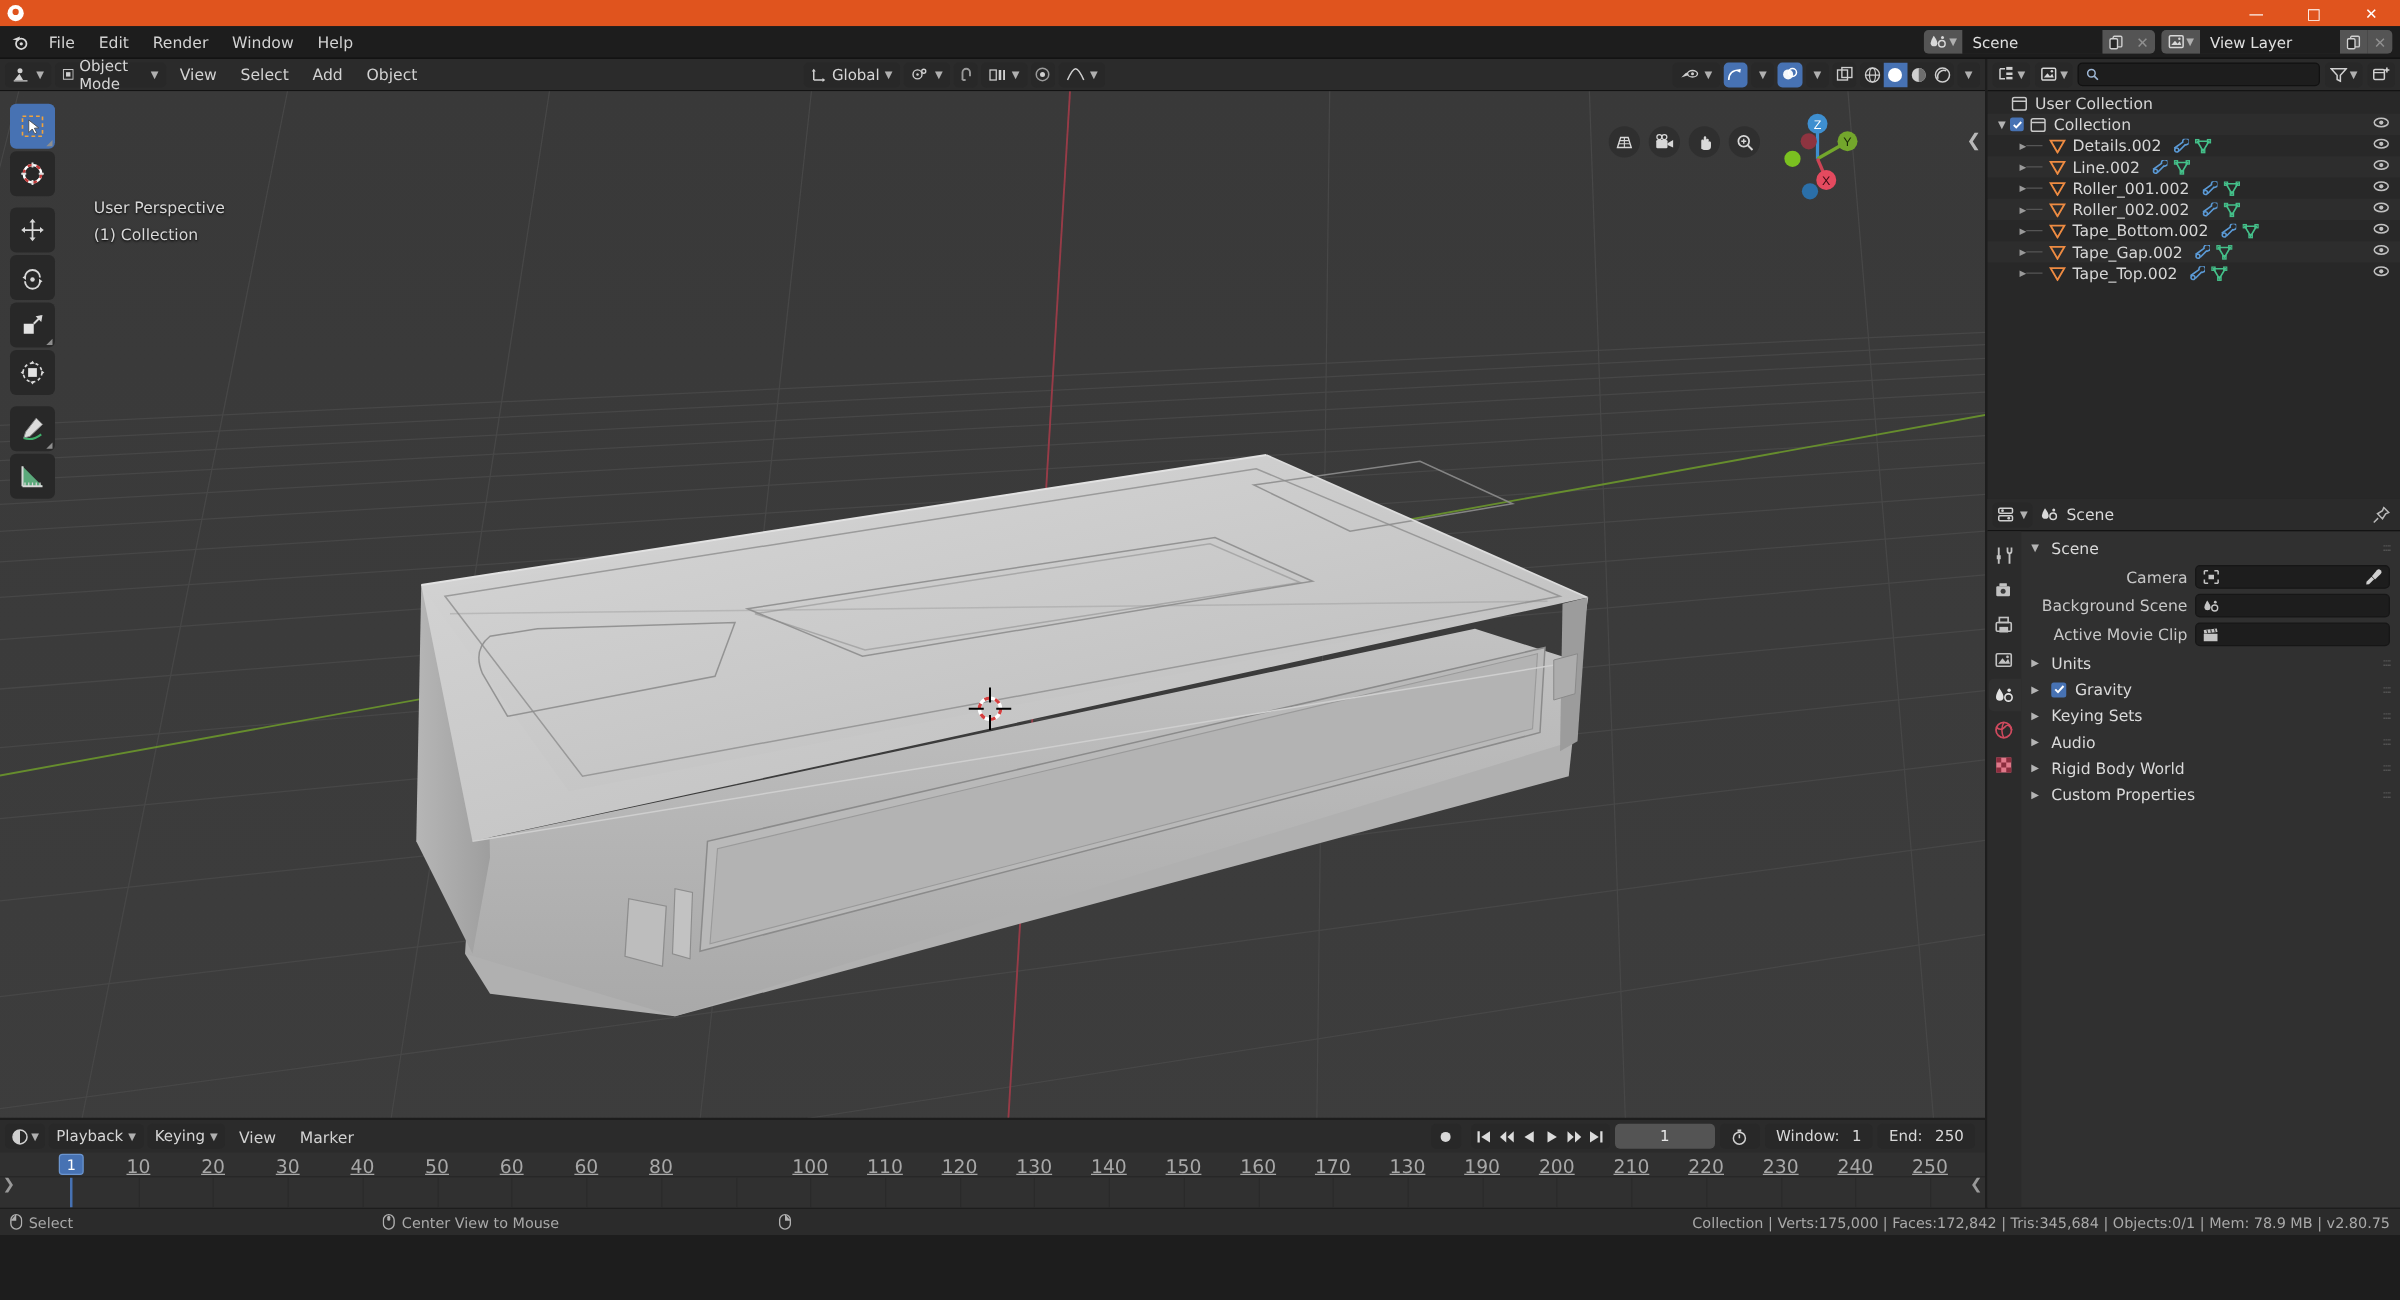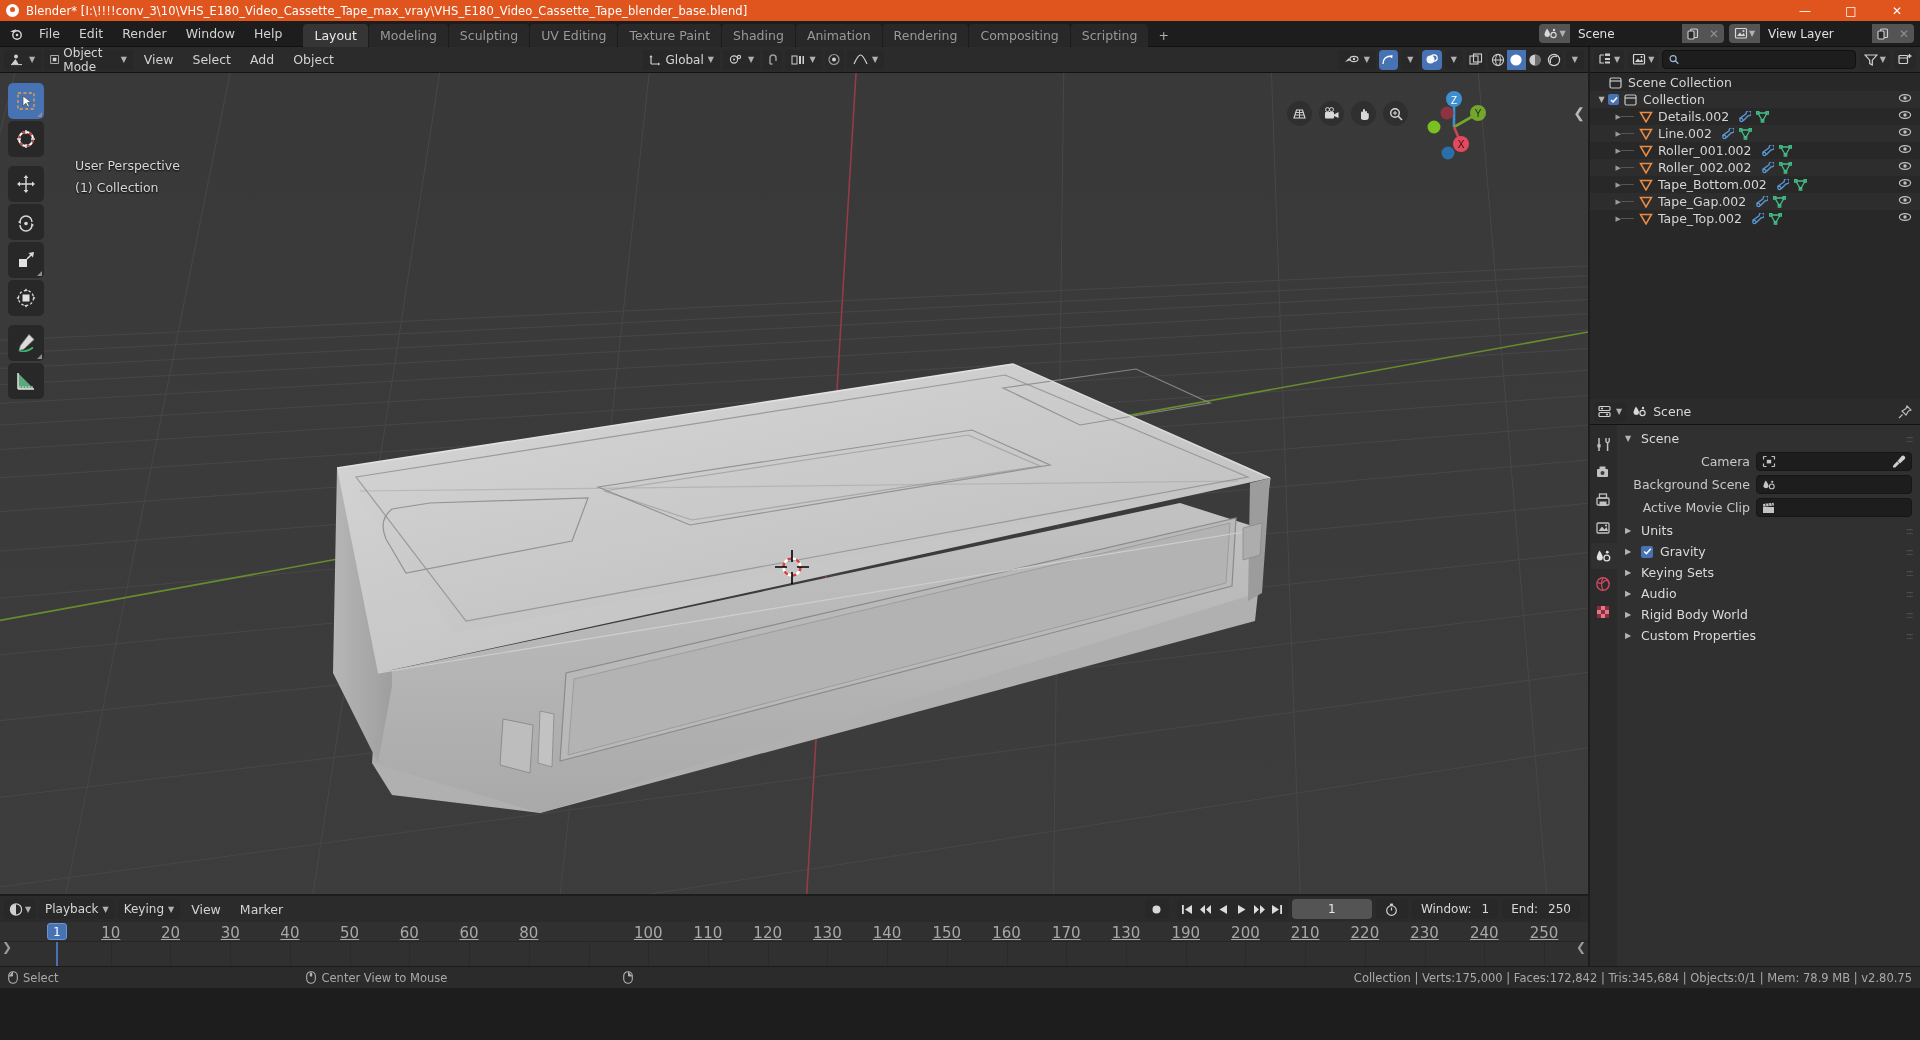--- a/index.html
+++ b/index.html
@@ -122,21 +122,20 @@
   .status{height:22px;background:#2b2b2b;display:flex;align-items:center;padding:0 8px;font-size:11.5px;color:#a9a9a9;gap:6px;border-top:1px solid #1a1a1a;}
   .st-item{display:flex;align-items:center;gap:5px;margin-right:30px;}
   .st-right{margin-left:auto;color:#a9a9a9;font-size:11.5px;}
   svg{display:block;}
 </style>
 </head>
 <body>
 
 <div class="titlebar">
   <div class="tb-logo"></div>
-  <div class="tb-title">Blender* [I:\!!!!conv_3\10\VHS_E180_Video_Cassette_Tape_max_vray\VHS_E180_Video_Cassette_Tape_blender_base.blend]</div>
   <div class="tb-btns">
     <div class="tb-btn">—</div>
     <div class="tb-btn">□</div>
     <div class="tb-btn close">✕</div>
   </div>
 </div>
 
 <div class="topbar">
   <div class="blender-icon">
     <svg width="16" height="16" viewBox="0 0 16 16">
@@ -144,33 +143,20 @@
         <circle cx="9" cy="9" r="1.3" fill="#d8d8d8"></circle>
         <path d="M2 5.5 L8 3.2 L7 6.5 Z" fill="#d8d8d8"></path>
       </svg>
   </div>
   <div class="menu">
     <div class="menu-item">File</div>
     <div class="menu-item">Edit</div>
     <div class="menu-item">Render</div>
     <div class="menu-item">Window</div>
     <div class="menu-item">Help</div>
-  </div>
-  <div class="ws-tabs">
-    <div class="ws-tab active">Layout</div>
-    <div class="ws-tab">Modeling</div>
-    <div class="ws-tab">Sculpting</div>
-    <div class="ws-tab">UV Editing</div>
-    <div class="ws-tab">Texture Paint</div>
-    <div class="ws-tab">Shading</div>
-    <div class="ws-tab">Animation</div>
-    <div class="ws-tab">Rendering</div>
-    <div class="ws-tab">Compositing</div>
-    <div class="ws-tab">Scripting</div>
-    <div class="ws-tab plus">+</div>
   </div>
   <div class="topbar-right">
     <div class="id-block">
       <div class="id-icon">
         <svg width="15" height="13" viewBox="0 0 15 13">
             <path d="M4 1.5 C4 1.5 1.5 5.5 1.5 7.8 A2.8 2.8 0 0 0 7 7.8 C7 5.5 4 1.5 4 1.5Z" fill="#d8d8d8"></path>
             <circle cx="11" cy="3" r="1.2" fill="#d8d8d8"></circle>
             <circle cx="10.5" cy="8" r="2.6" fill="none" stroke="#d8d8d8" stroke-width="1.2"></circle>
           </svg>
         <span class="chev">▼</span>
@@ -762,21 +748,21 @@
 
       <div class="ol-body">
 
         <div class="ol-row">
           <span style="width:14px"></span>
           <span style="display:flex;align-items:center;gap:6px;">
             <svg width="13" height="12" viewBox="0 0 13 12">
                 <rect x="1" y="1" width="11" height="10" rx="1.5" fill="none" stroke="#c8c8c8" stroke-width="1.2"></rect>
                 <path d="M1 4 H12" stroke="#c8c8c8" stroke-width="1.2"></path>
               </svg>
-            <span>Scene Collection</span>
+            <span>User Collection</span>
           </span>
         </div>
 
         <div class="ol-row alt">
           <span class="ol-disc">▼</span>
           <span class="ol-chk">
             <svg width="8" height="8" viewBox="0 0 8 8">
                 <path d="M1 4 L3 6 L7 1.6" fill="none" stroke="#fff" stroke-width="1.5"></path>
               </svg>
           </span>

